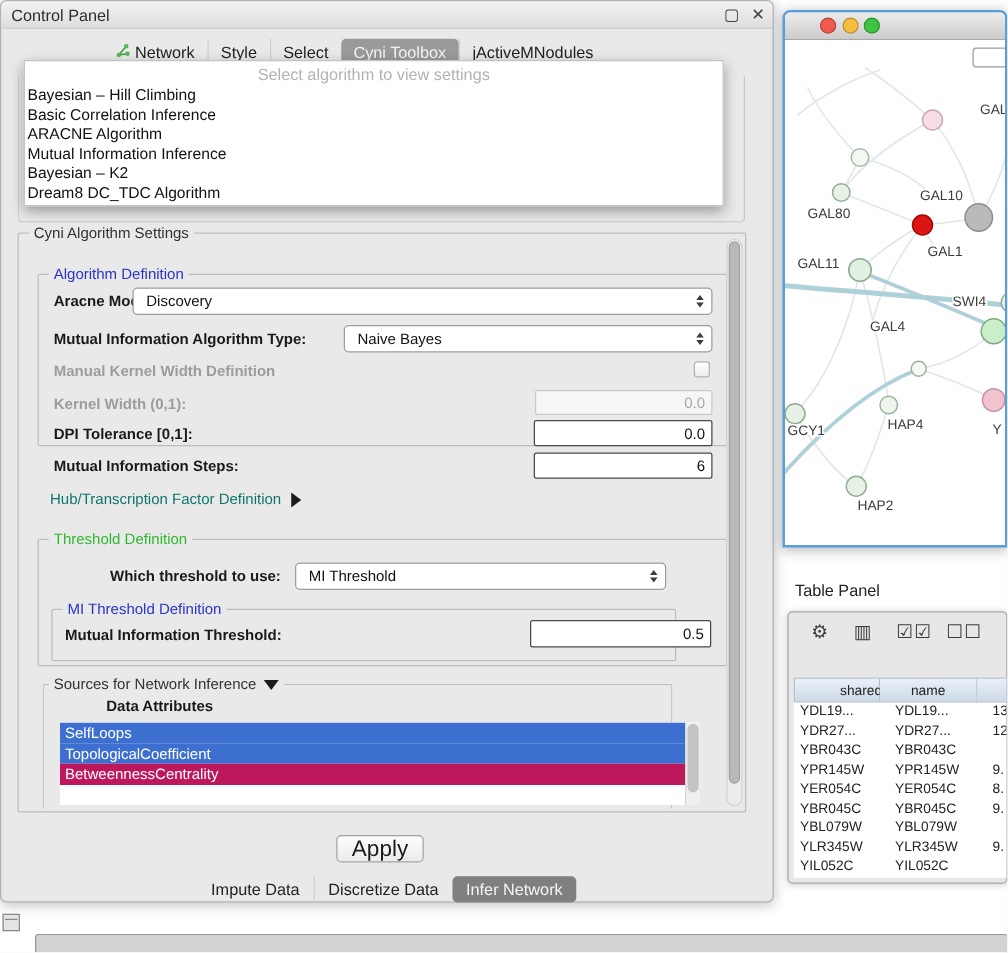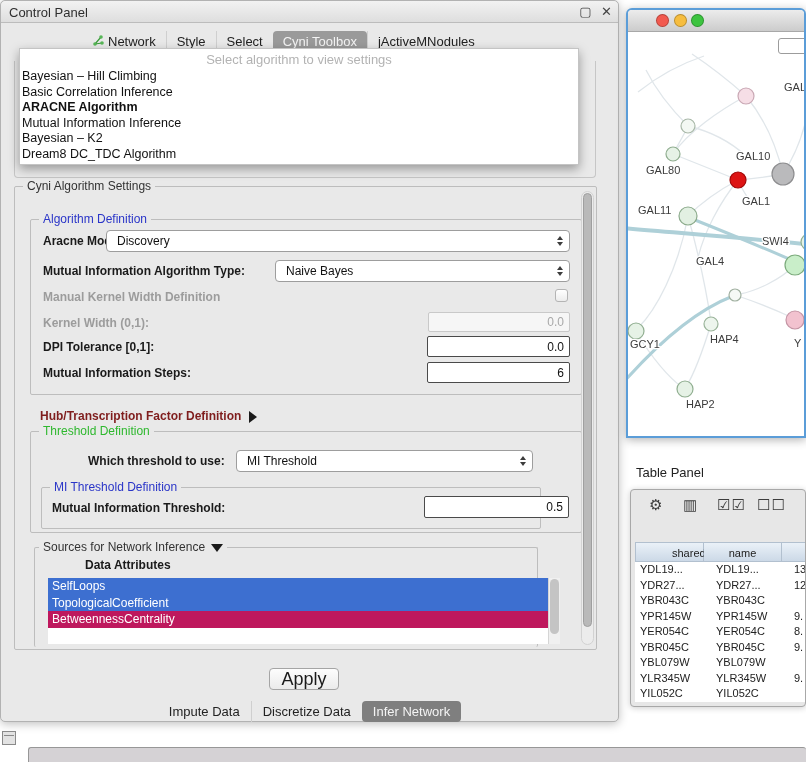--- a/index.html
+++ b/index.html
@@ -24,21 +24,21 @@
   .cp-tab.active { background:#9a9a9a; color:#f4f4f4; border-radius:4px; border-left:none; }
 
   .group-fragment { position:absolute; left:13px; top:60px; width:582px; height:117px;
     border:1px solid #c6c6c6; border-top:none; border-radius:0 0 4px 4px; z-index:1; }
 
   
   .popup { position:absolute; left:18px; top:47px; width:560px; height:117px; background:#ffffff;
     border:1px solid #c4c4c4; box-shadow:0 4px 10px rgba(0,0,0,.35); z-index:5; padding-top:2px; }
   .popup-placeholder { text-align:center; color:#b3b3b3; font-size:13px; height:18px; line-height:18px; }
   .algo-opt { font-size:12.5px; color:#111; height:15.5px; line-height:15.5px; padding-left:2px; white-space:nowrap; }
-  .algo-opt.sel { font-weight:bold; }
+  .algo-opt.sel { font-weight:normal; }
 
   
   .settings-group { position:absolute; left:13px; top:185px; width:583px; height:464px;
     border:1px solid #bdbdbd; border-radius:2px; z-index:2; }
   .group-title { position:absolute; top:-8px; left:8px; background:#e9e9e9; padding:0 4px;
     font-size:12px; color:#333; white-space:nowrap; }
   .sub-group { position:absolute; border:1px solid #bdbdbd; border-radius:2px; }
   .t-blue { color:#2a35c8; }
   .t-green { color:#2eb82e; }
 
@@ -58,21 +58,21 @@
   .field.dis { border:1px solid #c9c9c9; background:#f6f6f6; color:#a8a8a8; }
 
   .chk { position:absolute; width:13px; height:13px; border:1px solid #b4b4b4; border-radius:3px;
     background:linear-gradient(#ffffff,#ececec); }
 
   .tri-right { display:inline-block; width:0; height:0; border-top:6px solid transparent;
     border-bottom:6px solid transparent; border-left:8px solid #1a1a1a; margin-left:8px; vertical-align:middle; }
   .tri-down { display:inline-block; width:0; height:0; border-left:6px solid transparent;
     border-right:6px solid transparent; border-top:8px solid #1a1a1a; margin-left:6px; vertical-align:middle; }
 
-  .hub-row { position:absolute; left:25px; top:205px; font-size:12px; font-weight:bold; color:#7f1d1d;margin-top:17px; }
+  .hub-row { position:absolute; left:25px; top:205px; font-size:12px; font-weight:normal; color:#0f766e; }
 
   .attr-list { position:absolute; left:13px; top:30px; width:512px; height:66px; background:#ffffff; overflow:hidden; }
   .attr-item { height:16.5px; line-height:16.5px; font-size:12px; color:#ffffff; background:#3d6fd0; padding-left:4px; width:500px; }
   .attr-scroll { position:absolute; right:0; top:0; bottom:0; width:12px; background:#f0f0f0; border-left:1px solid #d5d5d5; }
   .attr-scroll .thumb { position:absolute; left:1px; right:1px; top:1px; height:55px; background:#c4c4c4; border-radius:5px; }
 
   .v-scrollbar { position:absolute; right:2px; top:4px; bottom:4px; width:13px;
     background:#ececec; border:1px solid #d2d2d2; border-radius:7px; }
   .v-scrollbar .thumb { position:absolute; left:1px; right:1px; top:1px; height:96%;
     background:#b9b9b9; border:1px solid #9f9f9f; border-radius:6px; }
@@ -171,21 +171,21 @@
           <div class="algo-opt sel">ARACNE Algorithm</div>
           <div class="algo-opt">Mutual Information Inference</div>
           <div class="algo-opt">Bayesian – K2</div>
           <div class="algo-opt">Dream8 DC_TDC Algorithm</div>
         </div>
     </div>
 
     <div class="settings-group">
       <span class="group-title">Cyni Algorithm Settings</span>
 
-      <div class="sub-group" style="left:15px; top:32px; width:552px; height:176px;">
+      <div class="sub-group" style="left:15px; top:32px; width:552px; height:138px;">
         <span class="group-title t-blue">Algorithm Definition</span>
 
         <span class="lbl" style="left:12px; top:14px;">Aracne Mode:</span>
         <div class="dd" style="left:75px; top:10px; width:464px; height:22px;">
           <span class="val">Discovery</span>
           <span class="arrs">
               <i class="up"></i>
               <i class="dn"></i>
             </span>
         </div>

